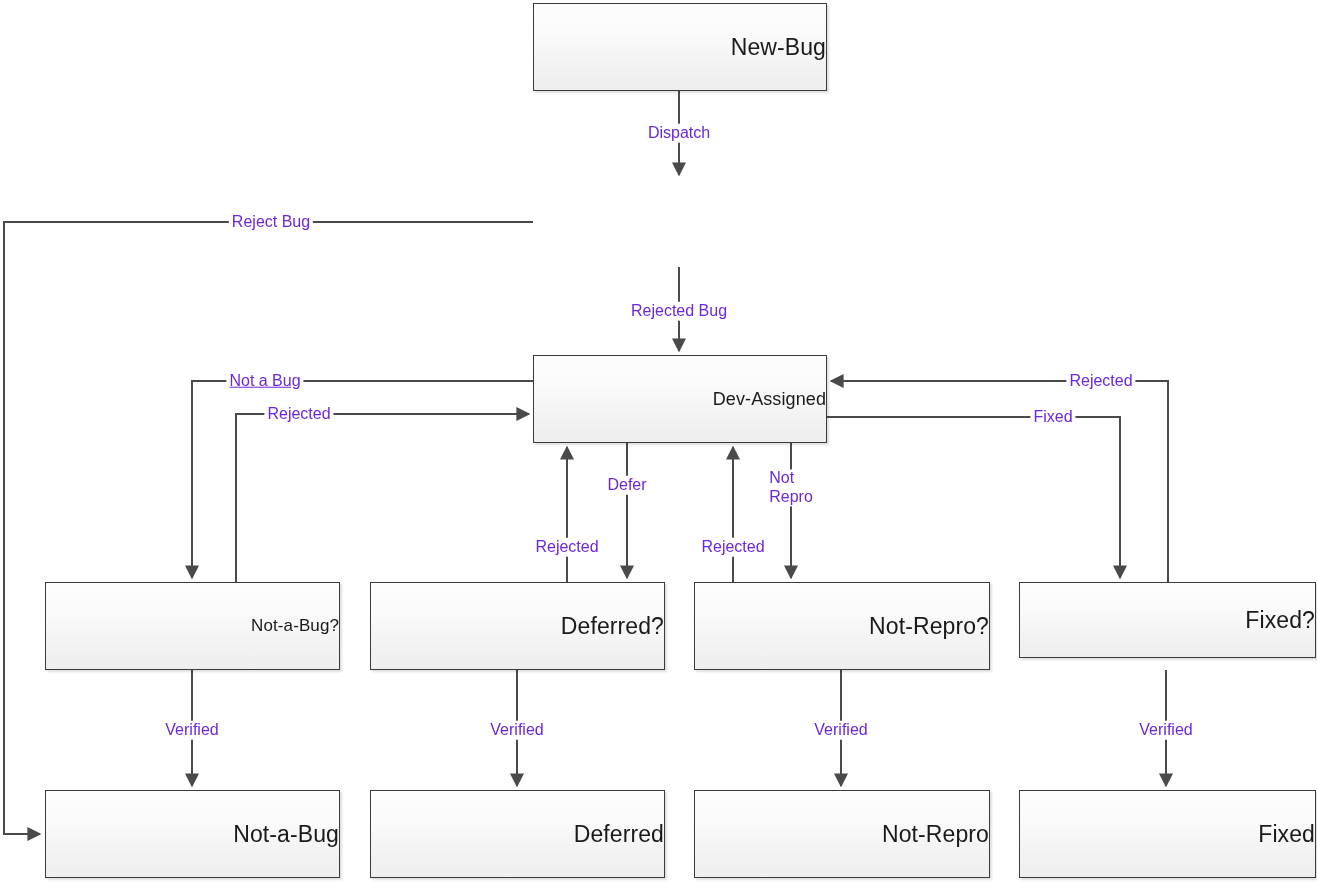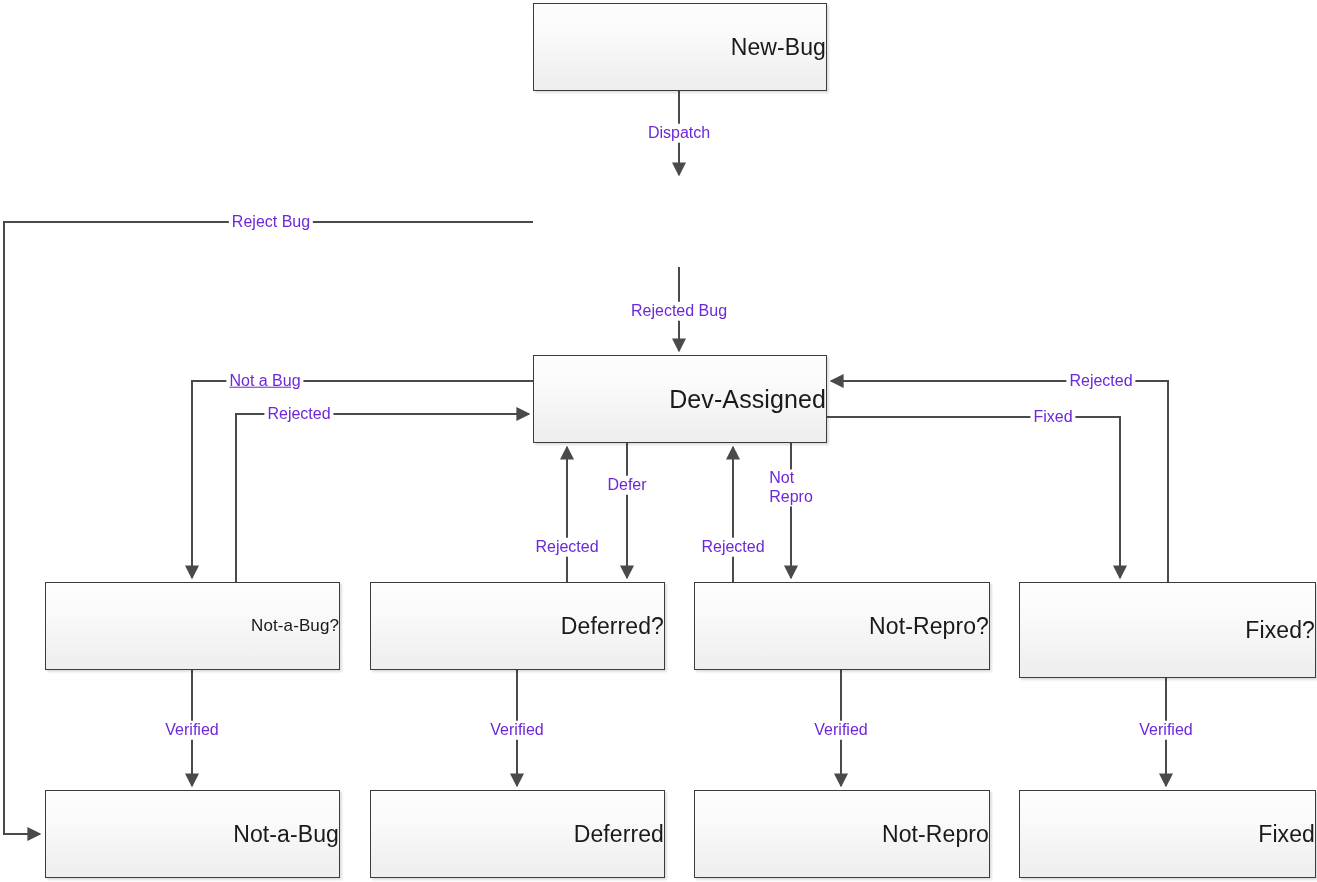--- a/index.html
+++ b/index.html
@@ -93,37 +93,37 @@
       <path d="M 841 670 L 841 786" marker-end="url(#arrow)"></path>
       <path d="M 1166 670 L 1166 786" marker-end="url(#arrow)"></path>
     </g>
   </svg>
 
   <div class="node" style="left:533px;top:3px;width:294px;height:88px;font-size:23px;">
     <span class="node-label">New-Bug</span>
   </div>
 
 
-  <div class="node" style="left:533px;top:355px;width:294px;height:88px;font-size:25px;">
+  <div class="node" style="left:533px;top:355px;width:294px;height:88px;font-size:18px;">
     <span class="node-label">Dev-Assigned</span>
   </div>
 
   <div class="node" style="left:45px;top:582px;width:295px;height:88px;font-size:17px;">
     <span class="node-label">Not-a-Bug?</span>
   </div>
 
   <div class="node" style="left:370px;top:582px;width:295px;height:88px;font-size:23px;">
     <span class="node-label">Deferred?</span>
   </div>
 
   <div class="node" style="left:694px;top:582px;width:296px;height:88px;font-size:23px;">
     <span class="node-label">Not-Repro?</span>
   </div>
 
-  <div class="node" style="left:1019px;top:582px;width:297px;height:96px;font-size:23px;">
+  <div class="node" style="left:1019px;top:582px;width:297px;height:76px;font-size:23px;">
     <span class="node-label">Fixed?</span>
   </div>
 
   <div class="node" style="left:45px;top:790px;width:295px;height:88px;font-size:23px;">
     <span class="node-label">Not-a-Bug</span>
   </div>
 
   <div class="node" style="left:370px;top:790px;width:295px;height:88px;font-size:23px;">
     <span class="node-label">Deferred</span>
   </div>

